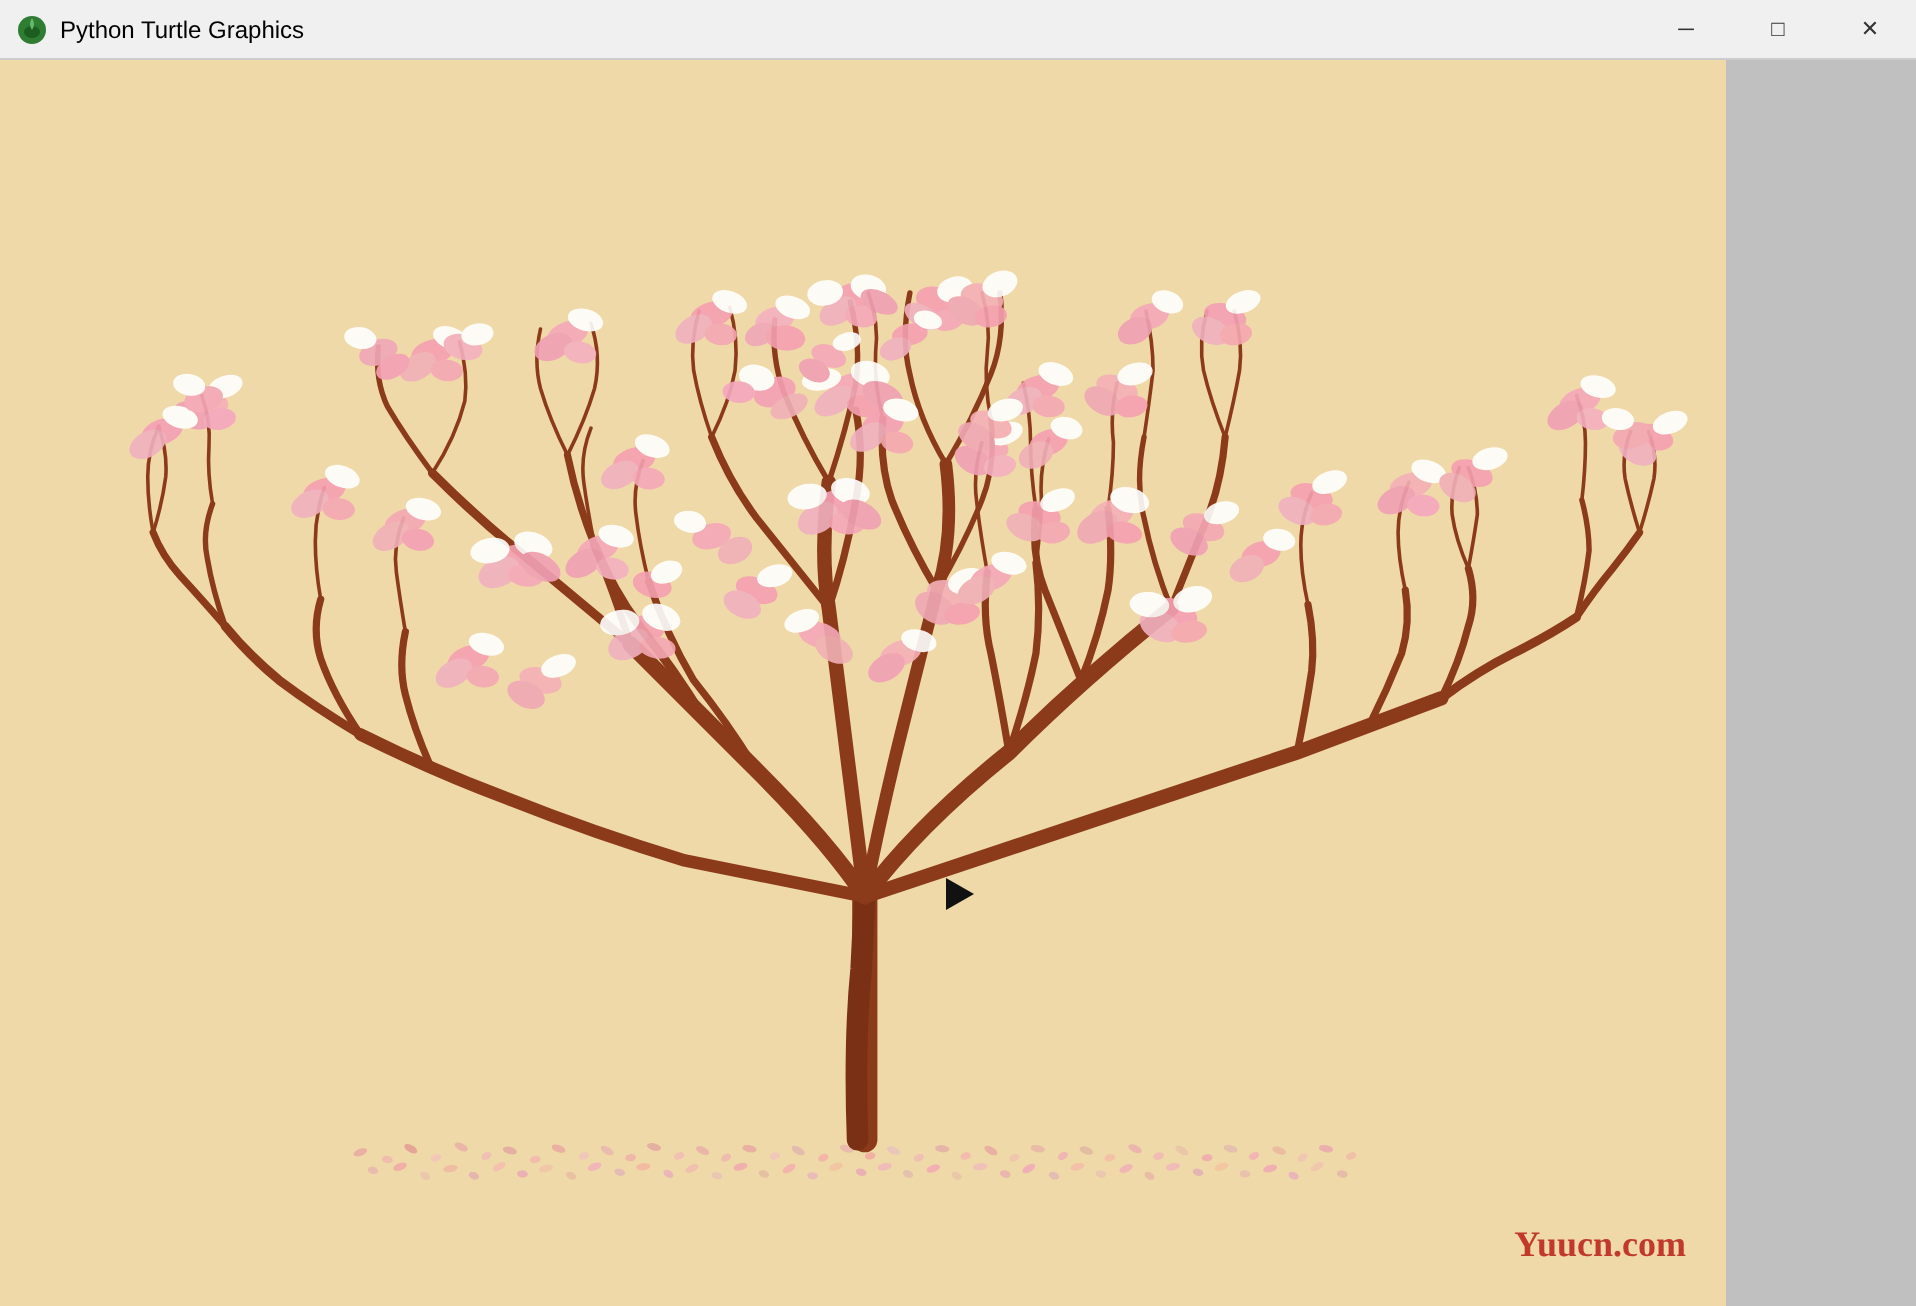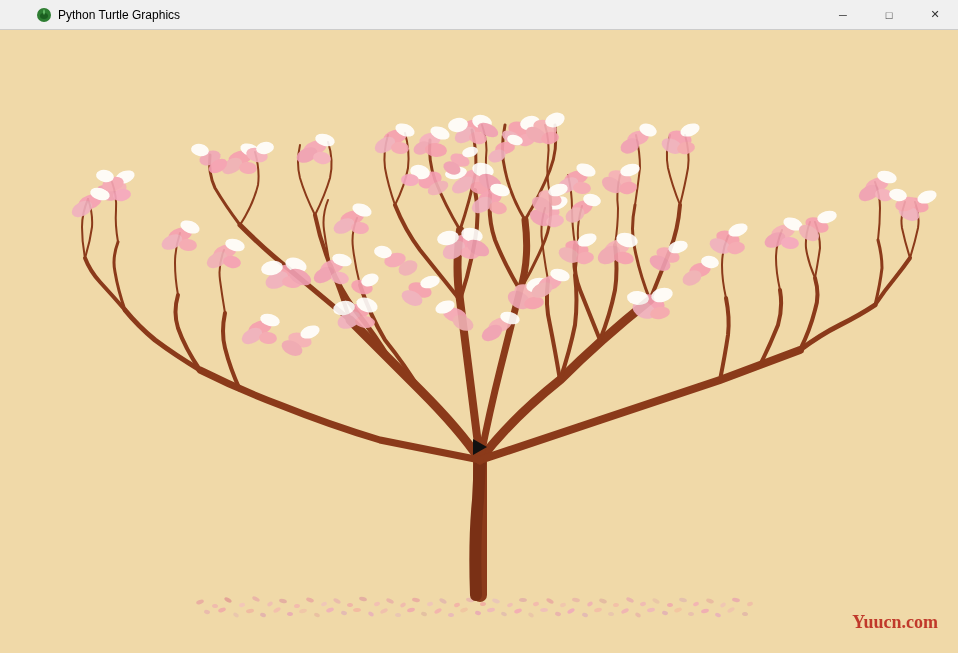--- a/index.html
+++ b/index.html
@@ -14,21 +14,20 @@
       align-items: center;
       justify-content: space-between;
       border-bottom: 1px solid #ccc;
       user-select: none;
     }
     .titlebar-left {
       display: flex;
       align-items: center;
       gap: 6px;
       padding-left: 8px;
-      margin-left: 28px;
     }
     .titlebar-icon {
       width: 16px;
       height: 16px;
     }
     .titlebar-title {
       font-size: 12px;
       color: #000;
     }
     .titlebar-controls {
@@ -43,21 +42,21 @@
       justify-content: center;
       cursor: pointer;
       font-size: 11px;
       color: #333;
       background: transparent;
       border: none;
     }
 
     
     .canvas-area {
-      width: 958px;
+      width: 863px;
       height: 623px;
       background: #f0d9a8;
       position: relative;
       overflow: hidden;
     }
 
     
     .watermark {
       position: absolute;
       bottom: 20px;

